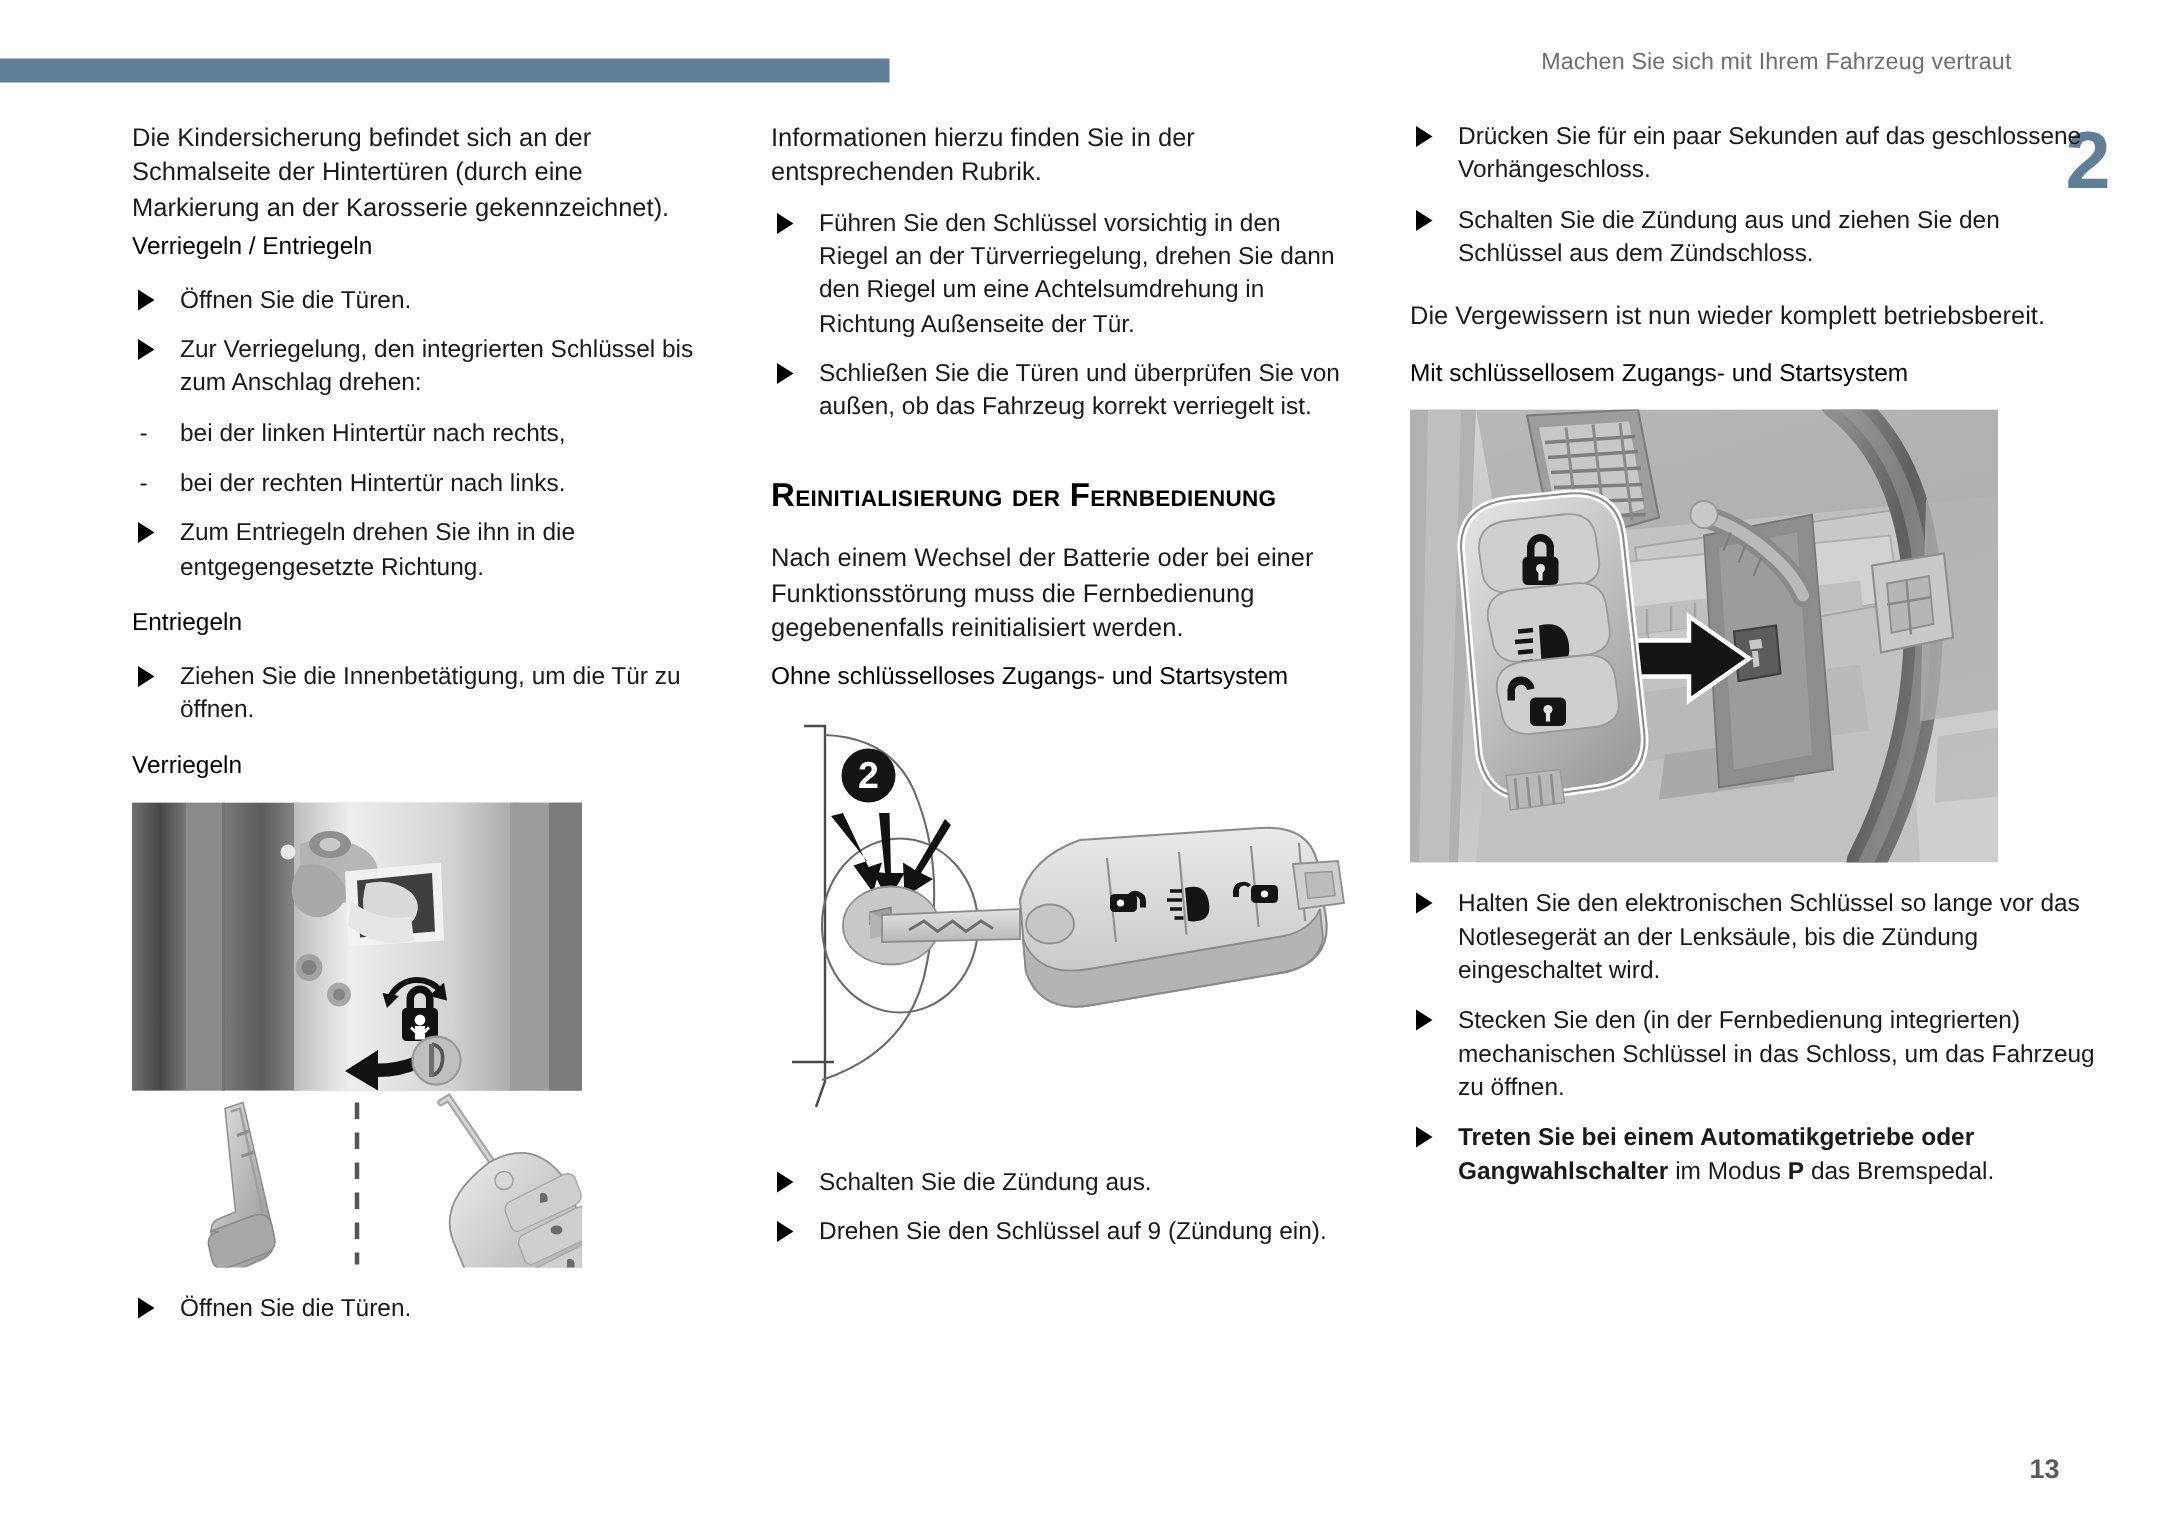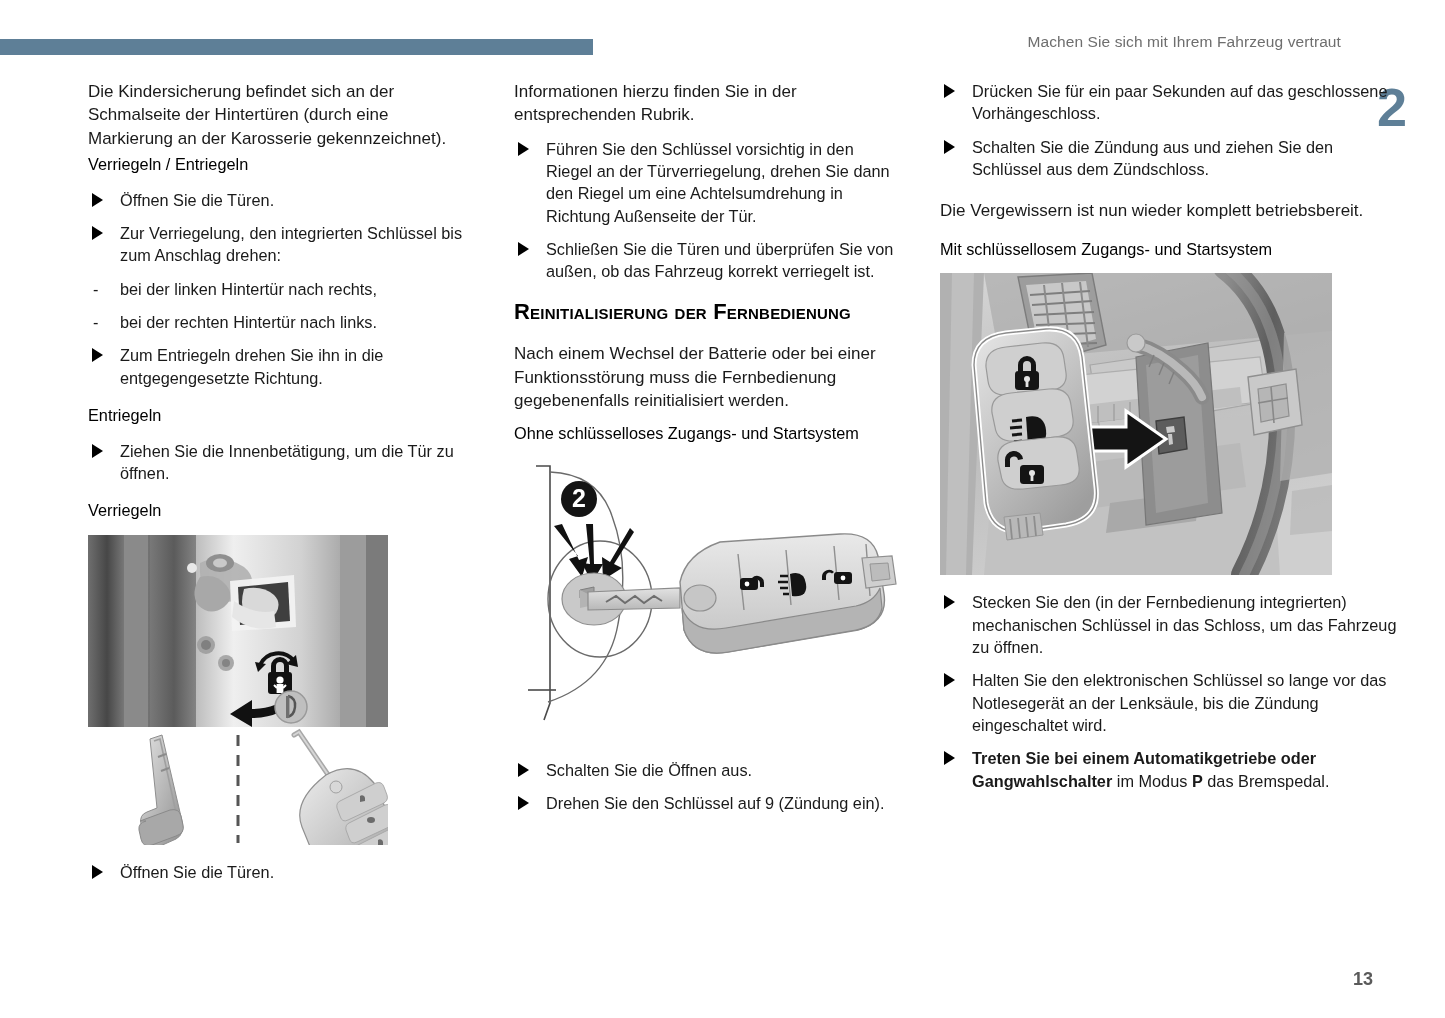--- a/index.html
+++ b/index.html
@@ -81,21 +81,21 @@
   h3.sub {
     margin: 0 0 13px 0;
     font-size: 16.3px;
     font-weight: normal;
     line-height: 1.34;
     color: #000;
   }
   h3.sub.spaced { margin-top: 16px; }
 
   h2.section {
-    margin: 14px 0 14px 0;
+    margin: 32px 0 14px 0;
     font-size: 22px;
     font-weight: bold;
     line-height: 1.45;
     color: #000;
     font-variant: small-caps;
     letter-spacing: 0.2px;
   }
 
   ul.bullets {
     list-style: none;
@@ -403,21 +403,21 @@
           <path d="M356 106 l18 -1 l2 16 l-18 2 z" fill="#bcbcbc" stroke="#969696" stroke-width="1"></path>
         </g>
       </svg>
     </div>
 
     <div class="gap-m"></div>
 
     <ul class="bullets">
       <li>
         <span class="tri"></span>
-        <span data-bind="columns.middle.steps_after_figure.0">Schalten Sie die Öffnen aus.</span>
+        <span data-bind="columns.middle.steps_after_figure.0">Schalten Sie die Zündung aus.</span>
       </li>
       <li>
         <span class="tri"></span>
         <span data-bind="columns.middle.steps_after_figure.1">Drehen Sie den Schlüssel auf 9 (Zündung ein).</span>
       </li>
     </ul>
   </div>
 
   <div class="col col-3">
 
@@ -587,25 +587,25 @@
           </g>
         </g>
       </svg>
     </div>
 
     <div class="gap-m"></div>
 
     <ul class="bullets">
       <li>
         <span class="tri"></span>
+        <span data-bind="columns.right.steps_bottom.1">Halten Sie den elektronischen Schlüssel so lange vor das Notlesegerät an der Lenksäule, bis die Zündung eingeschaltet wird.</span>
+      </li>
+      <li>
+        <span class="tri"></span>
         <span data-bind="columns.right.steps_bottom.0">Stecken Sie den (in der Fernbedienung integrierten) mechanischen Schlüssel in das Schloss, um das Fahrzeug zu öffnen.</span>
-      </li>
-      <li>
-        <span class="tri"></span>
-        <span data-bind="columns.right.steps_bottom.1">Halten Sie den elektronischen Schlüssel so lange vor das Notlesegerät an der Lenksäule, bis die Zündung eingeschaltet wird.</span>
       </li>
       <li>
         <span class="tri"></span>
         <span class="b" data-bind="columns.right.step_auto_bold_1">Treten Sie bei einem Automatikgetriebe oder Gangwahlschalter</span><span data-bind="columns.right.step_auto_mid"> im Modus </span><span class="b" data-bind="columns.right.step_auto_bold_2">P</span><span data-bind="columns.right.step_auto_end"> das Bremspedal.</span>
       </li>
     </ul>
   </div>
 
 </div>
 

